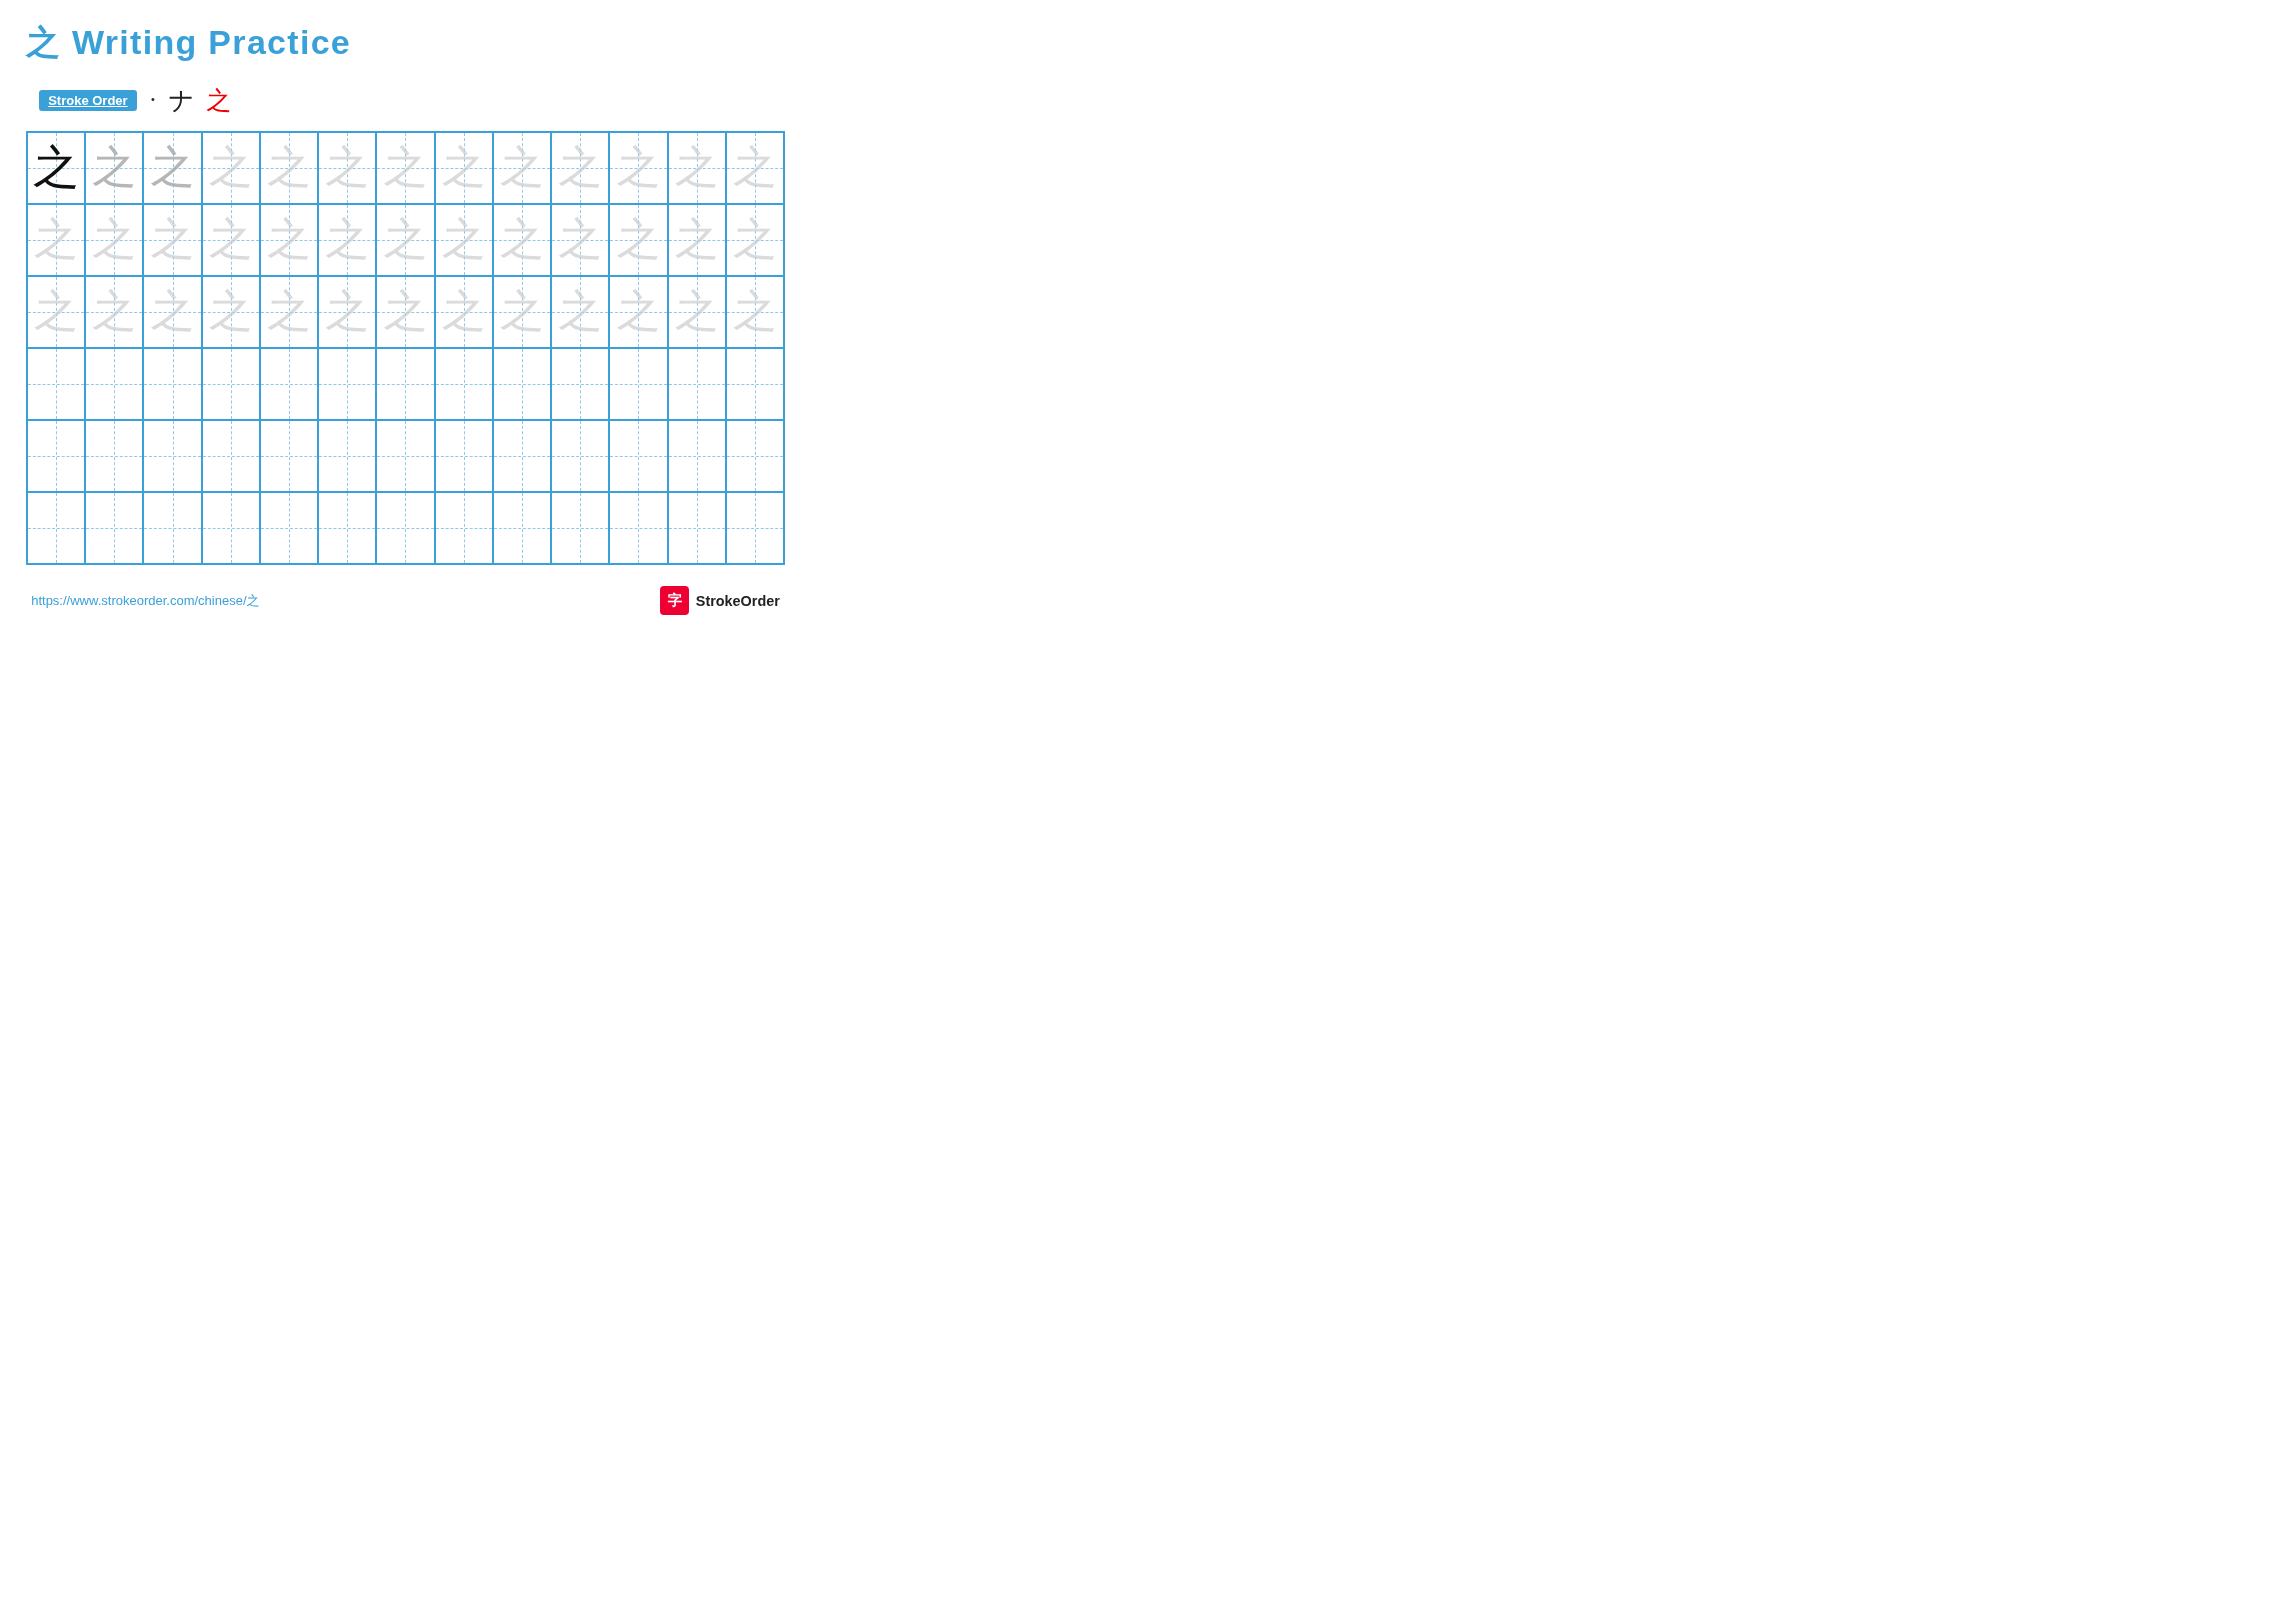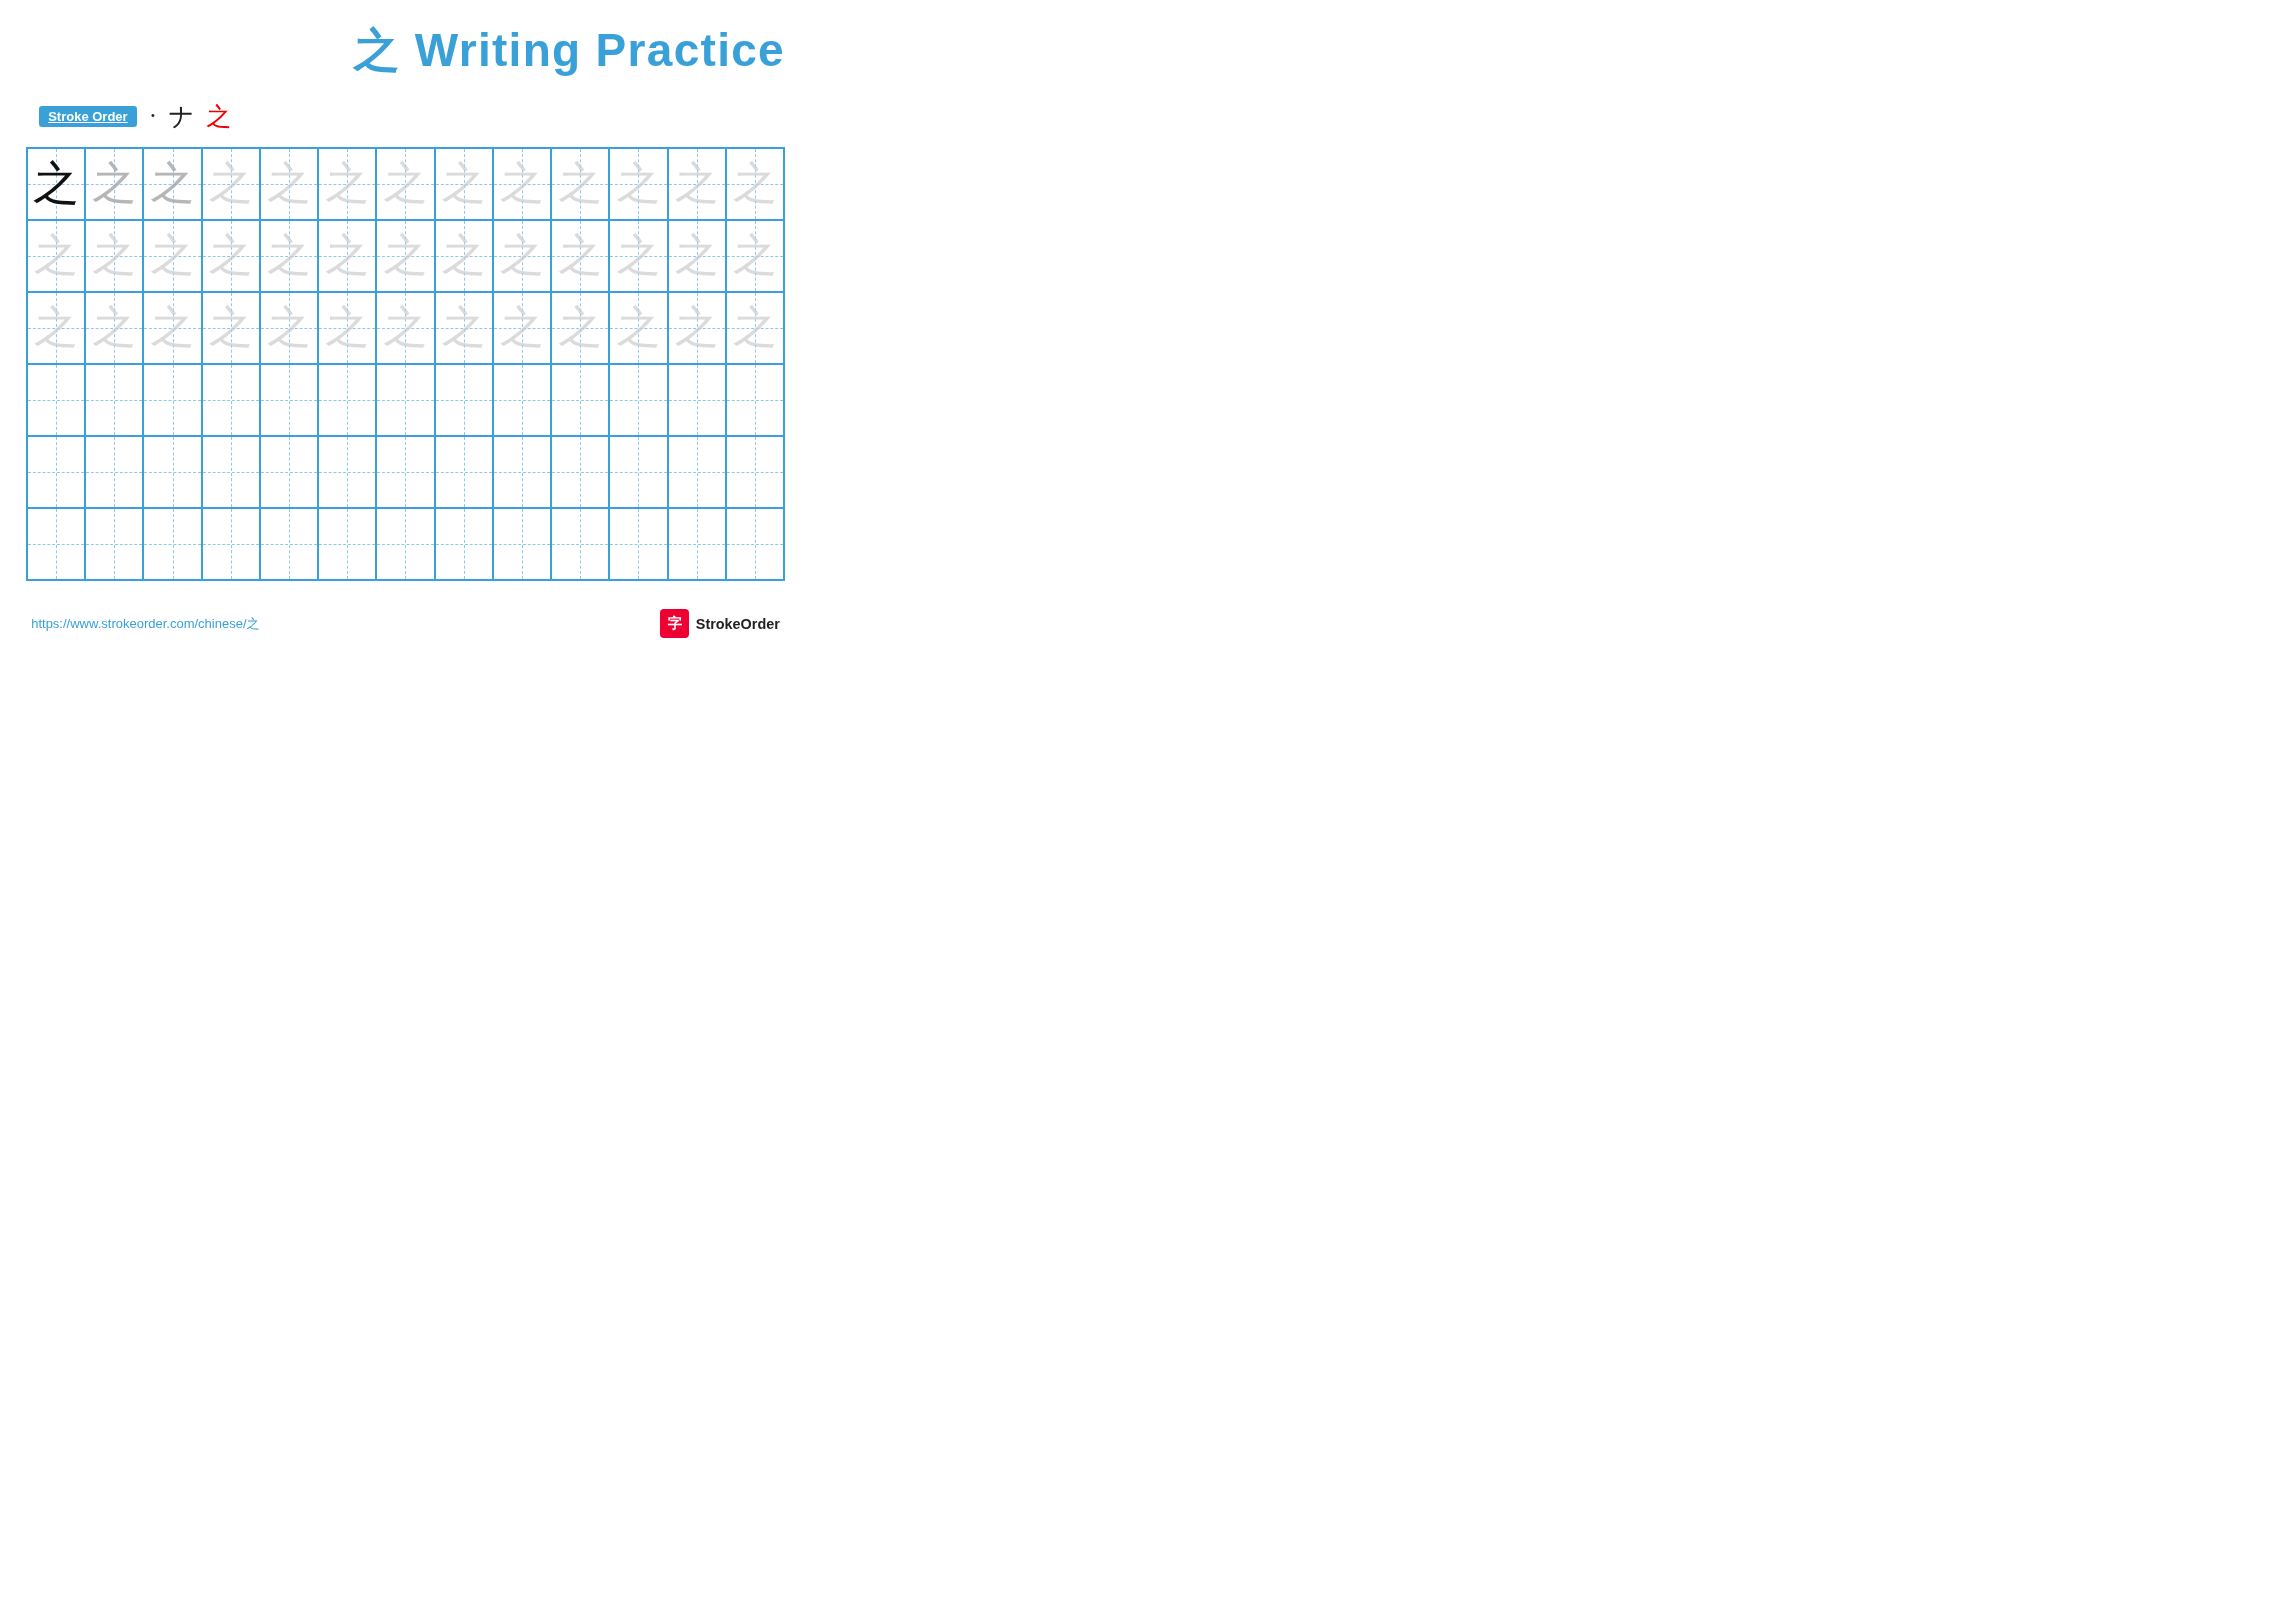--- a/index.html
+++ b/index.html
@@ -6,22 +6,22 @@
     body {
       background: #fff;
       font-family: Arial, sans-serif;
       width: 811px;
       min-height: 576px;
       padding: 19.6px 26px;
       position: relative;
     }
 
     .page-title {
-      text-align: right;
-      font-size: 46px;
+      text-align: left;
+      font-size: 34px;
       font-weight: bold;
       color: #3aa0d8;
       margin-bottom: 18.3px;
       letter-spacing: 1.3px;
     }
     .page-title .char {
       color: #3aa0d8;
     }
 
     .stroke-order-row {
@@ -114,21 +114,21 @@
     .char-ghost-dark {
       color: #aaa;
       opacity: 0.85;
     }
 
     
     .footer {
       display: flex;
       justify-content: space-between;
       align-items: center;
-      margin-top: 28px;
+      margin-top: 21px;
       padding: 0 5.2px;
     }
     .footer-url {
       color: #3aa0d8;
       font-size: 13px;
       text-decoration: none;
     }
     .brand {
       display: flex;
       align-items: center;

